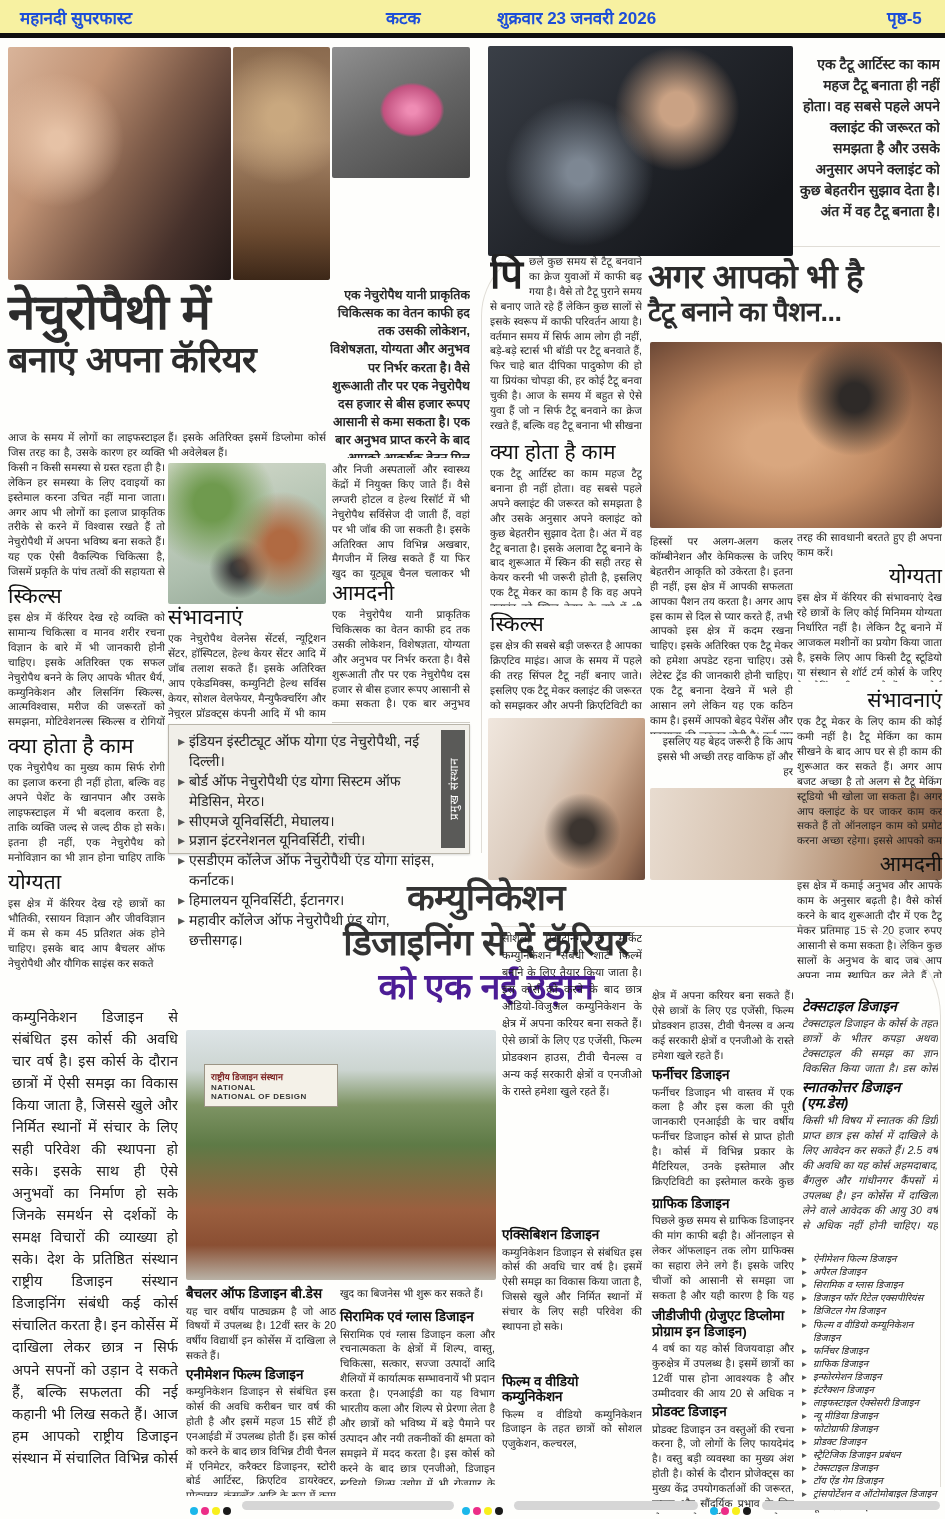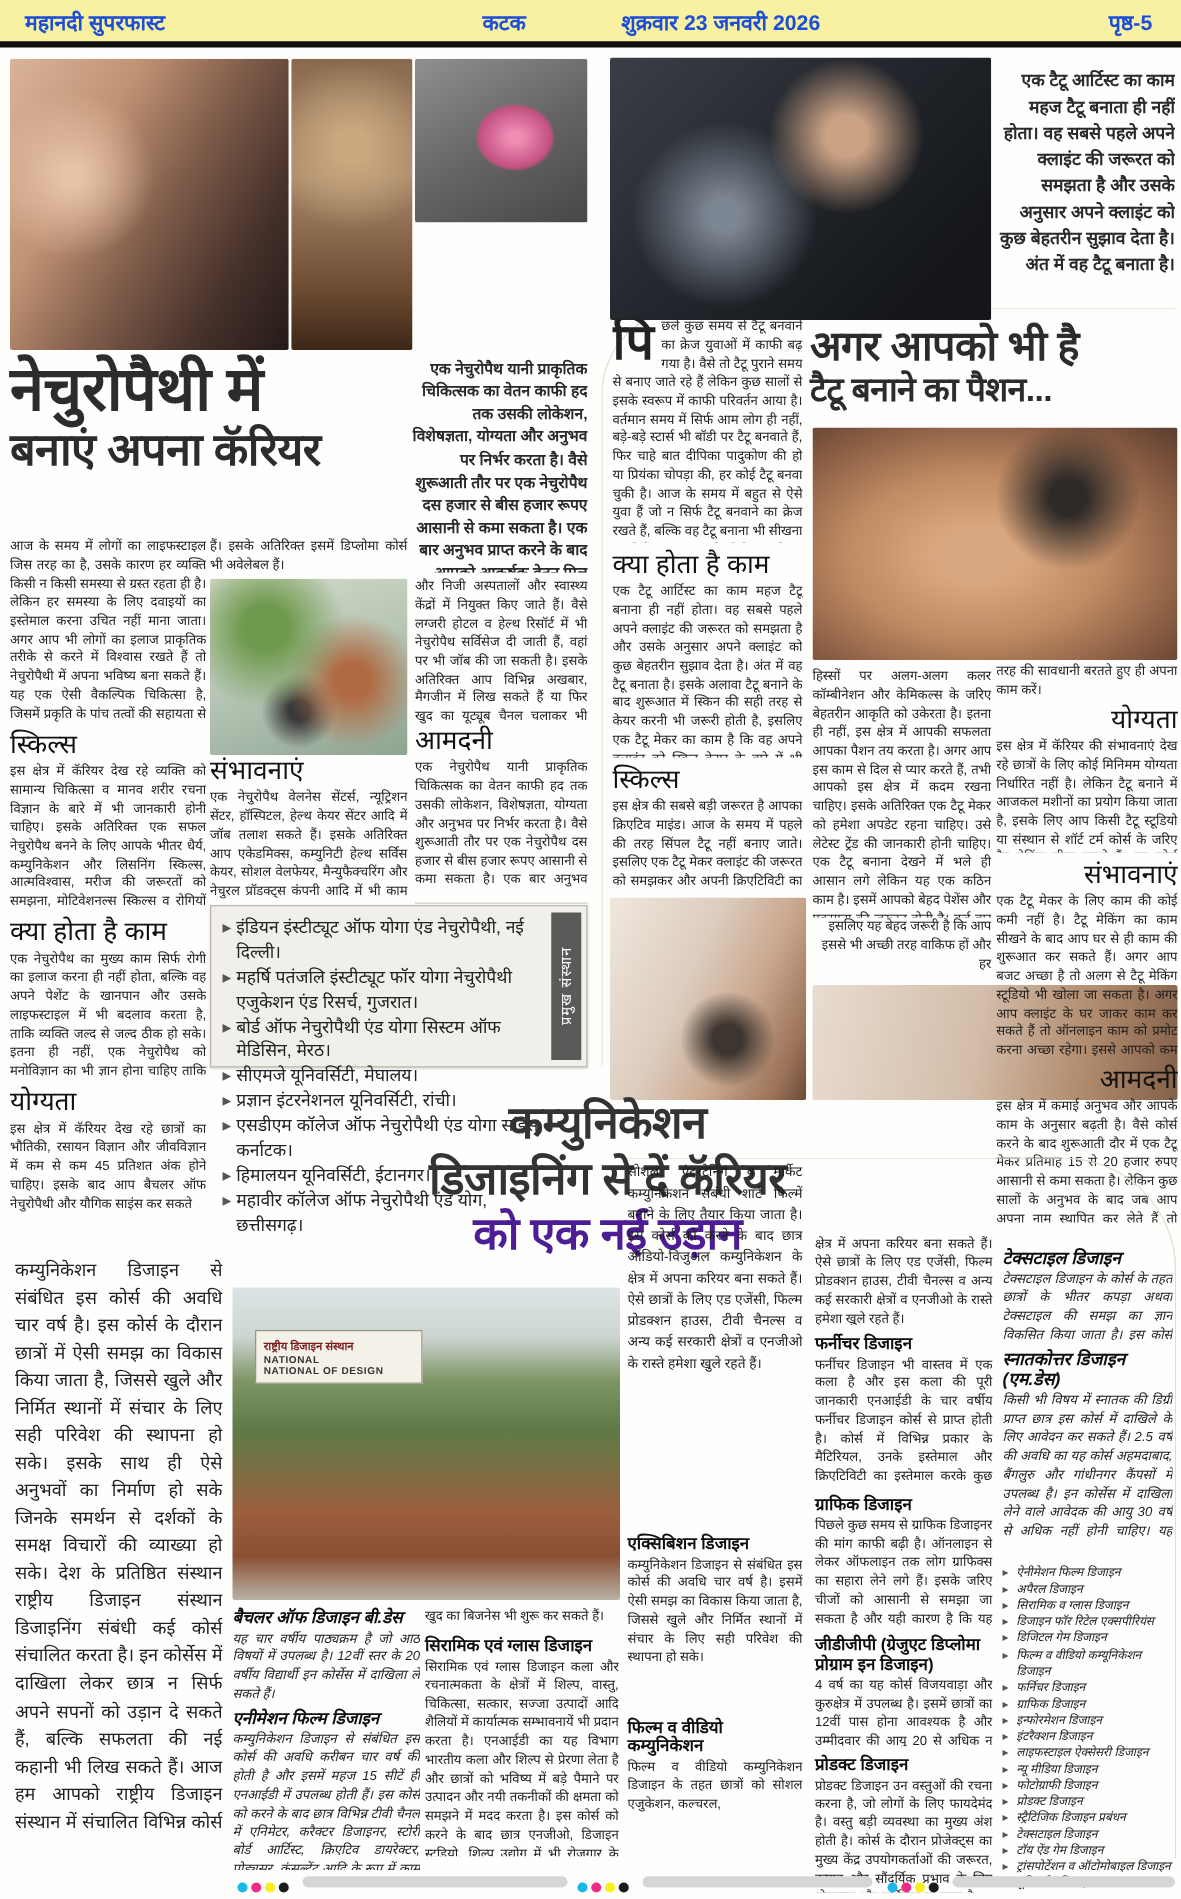--- a/index.html
+++ b/index.html
@@ -75,21 +75,20 @@
   <div class="abs bt" style="left:168px;top:430px;width:158px;height:30px;">हैं। इसके अतिरिक्त इसमें डिप्लोमा कोर्स भी अवेलेबल हैं।</div>
   <div class="ph ph-herbs" style="left:168px;top:463px;width:158px;height:141px;"></div>
   <div class="abs" style="left:168px;top:606px;width:158px;height:116px;">
     <div class="sh" style="margin-top:0;">संभावनाएं</div>
     <div class="bt" style="height:88px;">एक नेचुरोपैथ वेलनेस सेंटर्स, न्यूट्रिशन सेंटर, हॉस्पिटल, हेल्थ केयर सेंटर आदि में जॉब तलाश सकते हैं। इसके अतिरिक्त आप एकेडमिक्स, कम्युनिटी हेल्थ सर्विस केयर, सोशल वेलफेयर, मैन्युफैक्चरिंग और नेचुरल प्रॉडक्ट्स कंपनी आदि में भी काम कर सकते हैं। भारत में प्राकृतिक चिकित्सक सरकारी</div>
   </div>
 
   <div class="abs inst-box" style="left:168px;top:724px;width:302px;height:130px;padding:7px 34px 7px 9px;box-sizing:border-box;">
     <ul class="plist" style="font-size:14px;line-height:1.42;">
         <li>इंडियन इंस्टीट्यूट ऑफ योगा एंड नेचुरोपैथी, नई दिल्ली।</li>
-        <li>महर्षि पतंजलि इंस्टीट्यूट फॉर योगा नेचुरोपैथी एजुकेशन एंड रिसर्च, गुजरात।</li>
         <li>बोर्ड ऑफ नेचुरोपैथी एंड योगा सिस्टम ऑफ मेडिसिन, मेरठ।</li>
         <li>सीएमजे यूनिवर्सिटी, मेघालय।</li>
         <li>प्रज्ञान इंटरनेशनल यूनिवर्सिटी, रांची।</li>
         <li>एसडीएम कॉलेज ऑफ नेचुरोपैथी एंड योगा सांइस, कर्नाटक।</li>
         <li>हिमालयन यूनिवर्सिटी, ईटानगर।</li>
         <li>महावीर कॉलेज ऑफ नेचुरोपैथी एंड योग, छत्तीसगढ़।</li>
       </ul>
     <div class="inst-tab">प्रमुख संस्थान</div>
   </div>
 
@@ -151,21 +150,21 @@
   <div class="abs btL" style="left:12px;top:1006px;width:166px;height:458px;">कम्युनिकेशन डिजाइन से संबंधित इस कोर्स की अवधि चार वर्ष है। इस कोर्स के दौरान छात्रों में ऐसी समझ का विकास किया जाता है, जिससे खुले और निर्मित स्थानों में संचार के लिए सही परिवेश की स्थापना हो सके। इसके साथ ही ऐसे अनुभवों का निर्माण हो सके जिनके समर्थन से दर्शकों के समक्ष विचारों की व्याख्या हो सके। देश के प्रतिष्ठित संस्थान राष्ट्रीय डिजाइन संस्थान डिजाइनिंग संबंधी कई कोर्स संचालित करता है। इन कोर्सेस में दाखिला लेकर छात्र न सिर्फ अपने सपनों को उड़ान दे सकते हैं, बल्कि सफलता की नई कहानी भी लिख सकते हैं। आज हम आपको राष्ट्रीय डिजाइन संस्थान में संचालित विभिन्न कोर्स की जानकारी दे रहे हैं</div>
 
   <div class="ph ph-nid" style="left:186px;top:1030px;width:310px;height:250px;">
     <div class="nid-sign">
       <div class="hi">राष्ट्रीय डिजाइन संस्थान</div>
       <div class="en">NATIONAL</div>
       <div class="en">NATIONAL OF DESIGN</div>
     </div>
   </div>
 
-  <div class="abs" style="left:186px;top:1286px;width:150px;height:206px;font-style:italic;">
+  <div class="abs" style="left:186px;top:1286px;width:150px;height:206px;">
     <div class="bh" style="margin-top:0;">बैचलर ऑफ डिजाइन बी.डेस</div>
     <div class="bt" style="height:56px;">यह चार वर्षीय पाठ्यक्रम है जो आठ विषयों में उपलब्ध है। 12वीं स्तर के 20 वर्षीय विद्यार्थी इन कोर्सेस में दाखिला ले सकते हैं।</div>
     <div class="bh">एनीमेशन फिल्म डिजाइन</div>
     <div class="bt" style="height:112px;">कम्युनिकेशन डिजाइन से संबंधित इस कोर्स की अवधि करीबन चार वर्ष की होती है और इसमें महज 15 सीटें ही एनआईडी में उपलब्ध होती हैं। इस कोर्स को करने के बाद छात्र विभिन्न टीवी चैनल में एनिमेटर, करैक्टर डिजाइनर, स्टोरी बोर्ड आर्टिस्ट, क्रिएटिव डायरेक्टर, प्रोड्यूसर, कंसल्टेंट आदि के रूप में काम कर सकते हैं या फिर</div>
   </div>
 
   <div class="abs" style="left:340px;top:1286px;width:155px;height:206px;">
     <div class="bt" style="height:16px;">खुद का बिजनेस भी शुरू कर सकते हैं।</div>
     <div class="bh">सिरामिक एवं ग्लास डिजाइन</div>
     <div class="bt" style="height:158px;">सिरामिक एवं ग्लास डिजाइन कला और रचनात्मकता के क्षेत्रों में शिल्प, वास्तु, चिकित्सा, सत्कार, सज्जा उत्पादों आदि शैलियों में कार्यात्मक सम्भावनायें भी प्रदान करता है। एनआईडी का यह विभाग भारतीय कला और शिल्प से प्रेरणा लेता है और छात्रों को भविष्य में बड़े पैमाने पर उत्पादन और नयी तकनीकों की क्षमता को समझने में मदद करता है। इस कोर्स को करने के बाद छात्र एनजीओ, डिजाइन स्टूडियो, शिल्प उद्योग में भी रोजगार के अवसर ढूंढ सकते हैं</div>

